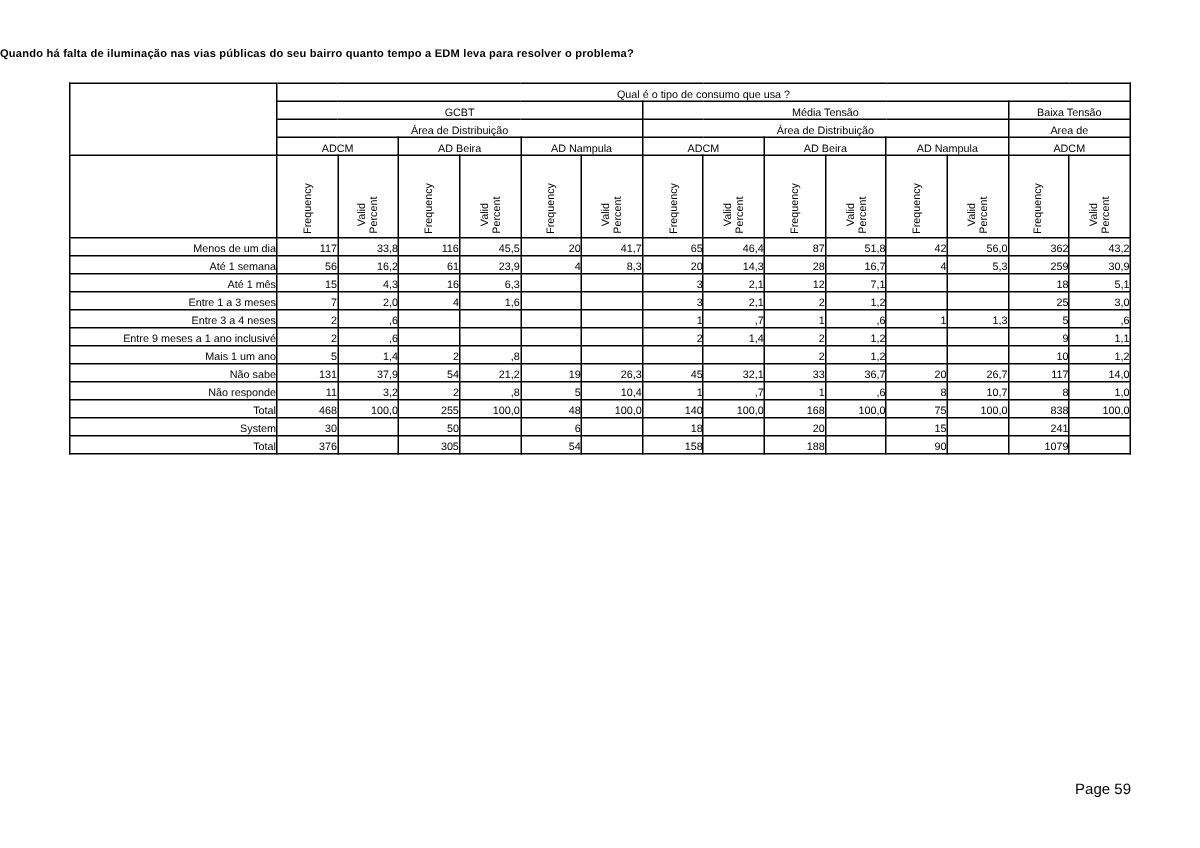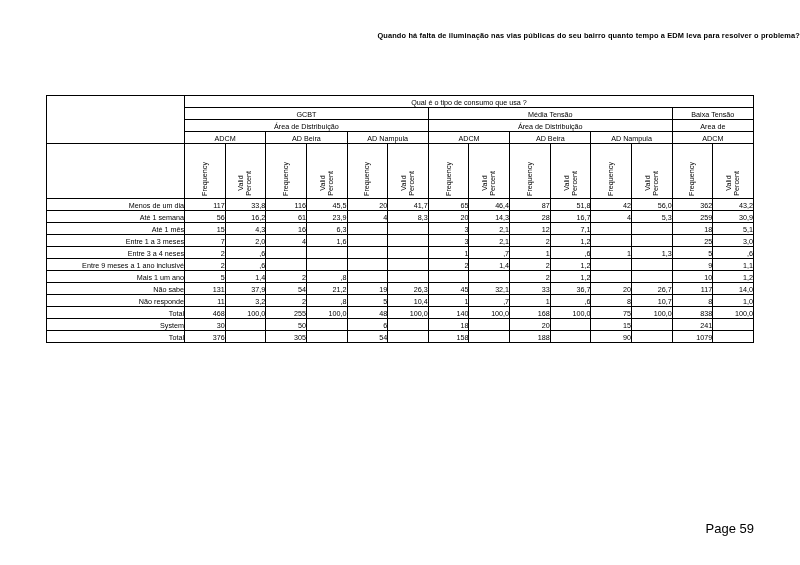--- a/index.html
+++ b/index.html
@@ -14,32 +14,31 @@
     font-family: "Liberation Sans", sans-serif;
     color: #000000;
     overflow: hidden;
   }
 
   #page-title {
     position: absolute;
     left: 0;
     top: 31px;
     width: 800px;
-    text-align: right;
+    text-align: left;
     font-size: 7.4px;
     font-weight: bold;
     letter-spacing: 0.02em;
   }
 
   #table-wrap {
     position: absolute;
     left: 46px;
     top: 55px;
     width: 568px;
-    margin-top: 40px;
   }
 
   table.spss {
     border-collapse: collapse;
     width: 708px;
     table-layout: fixed;
     font-size: 7.2px;
   }
   table.spss td, table.spss th {
     border: 0.6px solid #000;
@@ -96,21 +95,21 @@
     vertical-align: top;
     height: 11px;
   }
 
   .sep-left { border-left: 1.1px solid #000; }
 
   #footer {
     position: absolute;
     right: 46px;
     top: 521px;
-    font-size: 13px;
+    font-size: 10px;
     padding-left: 20px;
   }
 </style>
 </head>
 <body>
 
 <div id="page-title">Quando há falta de iluminação nas vias públicas do seu bairro quanto tempo a EDM leva para resolver o problema?</div>
 
 <div id="table-wrap">
   <table class="spss">

